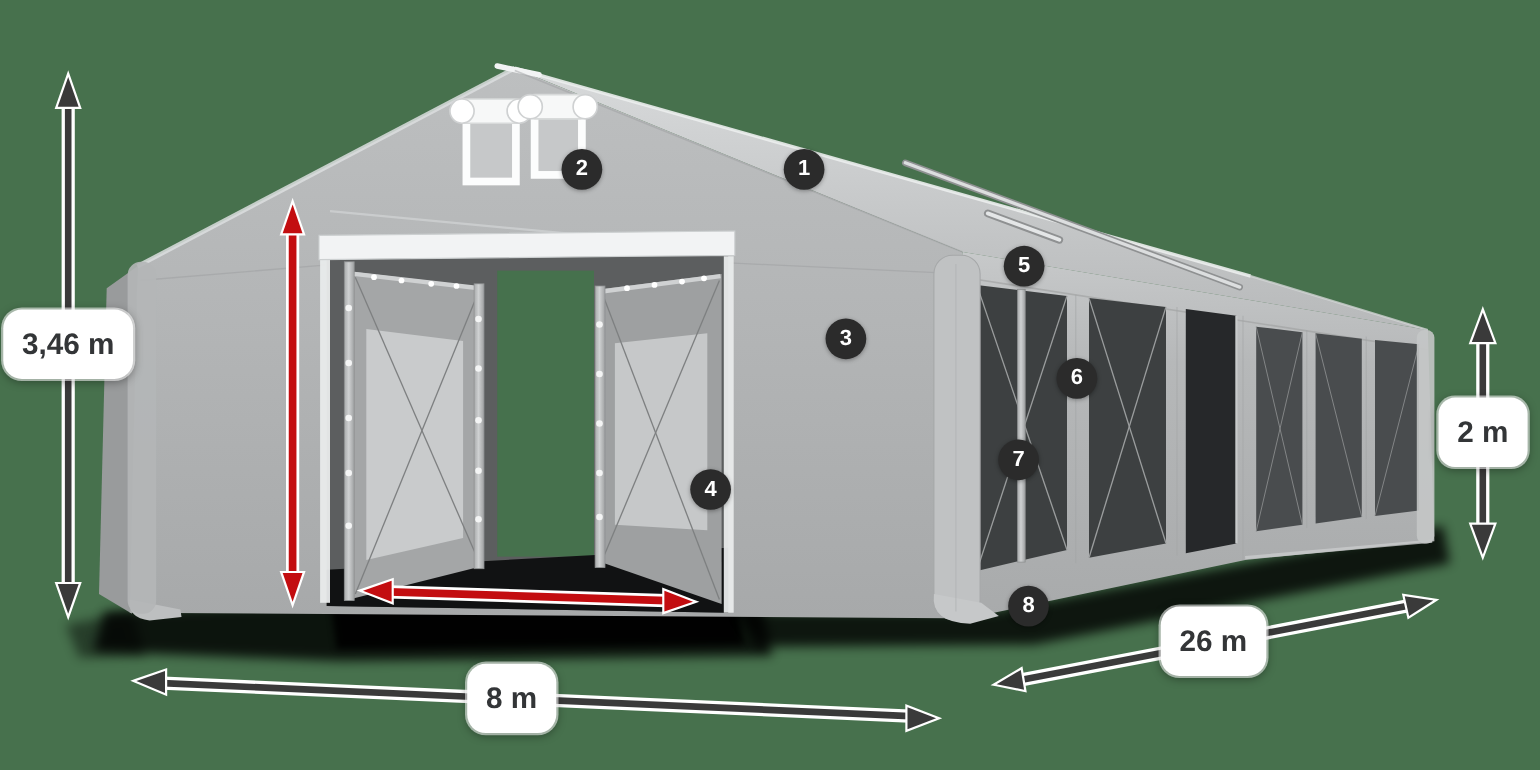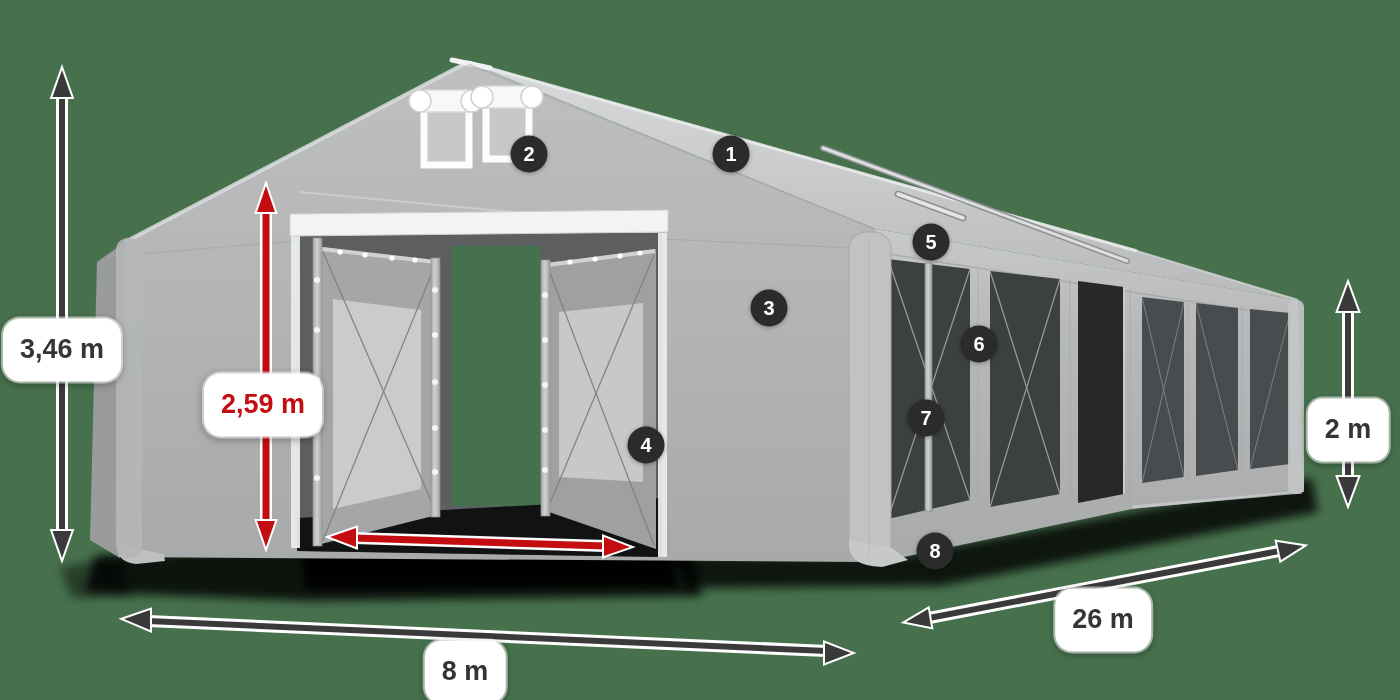--- a/index.html
+++ b/index.html
@@ -10,21 +10,20 @@
     position:relative;
   }
   #stage{position:relative;width:1400px;height:700px;}
   #tent-svg{position:absolute;left:0;top:0;}
   .pill{
     position:absolute;transform:translate(-50%,-50%);
     background:#ffffff;border-radius:17px;padding:16px 17px;
     font-weight:700;font-size:27px;line-height:1.15;color:#333537;
     white-space:nowrap;text-align:center;
     box-shadow:0 0 0 2px rgba(255,255,255,0.55),0 2px 9px rgba(0,0,0,0.38);
-    margin-top:37px;
   }
   .pill.red{color:#C30D10;}
   .badge{
     position:absolute;transform:translate(-50%,-50%);
     width:37px;height:37px;border-radius:50%;
     background:#2B2B2B;color:#ffffff;
     font-weight:700;font-size:20px;line-height:37px;text-align:center;
     box-shadow:0 1px 4px rgba(0,0,0,0.35);
   }
 </style>
@@ -250,21 +249,20 @@
     <g>
       <line x1="1348" y1="310" x2="1348" y2="478" stroke="#ffffff" stroke-width="12"></line>
       <line x1="1348" y1="310" x2="1348" y2="478" stroke="#3A3A3A" stroke-width="6"></line>
       <polygon points="1348,284 1338,311 1358,311" fill="#3A3A3A" stroke="#ffffff" stroke-width="4" paint-order="stroke"></polygon>
       <polygon points="1348,504 1338,477 1358,477" fill="#3A3A3A" stroke="#ffffff" stroke-width="4" paint-order="stroke"></polygon>
     </g>
   </g>
 </svg>
 
 <div class="pill" style="left:62px;  top:313px;">3,46 m</div>
-<div class="pill red" style="left:263px; top:368px;">2,59 m</div>
 <div class="pill" style="left:465px; top:635px;">8 m</div>
 <div class="pill" style="left:1103px;top:583px;">26 m</div>
 <div class="pill" style="left:1348px;top:393px;border-radius:15px;">2 m</div>
 
 <div class="badge" style="left:731px;top:154px;">1</div>
 <div class="badge" style="left:529px;top:154px;">2</div>
 <div class="badge" style="left:769px;top:308px;">3</div>
 <div class="badge" style="left:646px;top:445px;">4</div>
 <div class="badge" style="left:931px;top:242px;">5</div>
 <div class="badge" style="left:979px;top:344px;">6</div>

